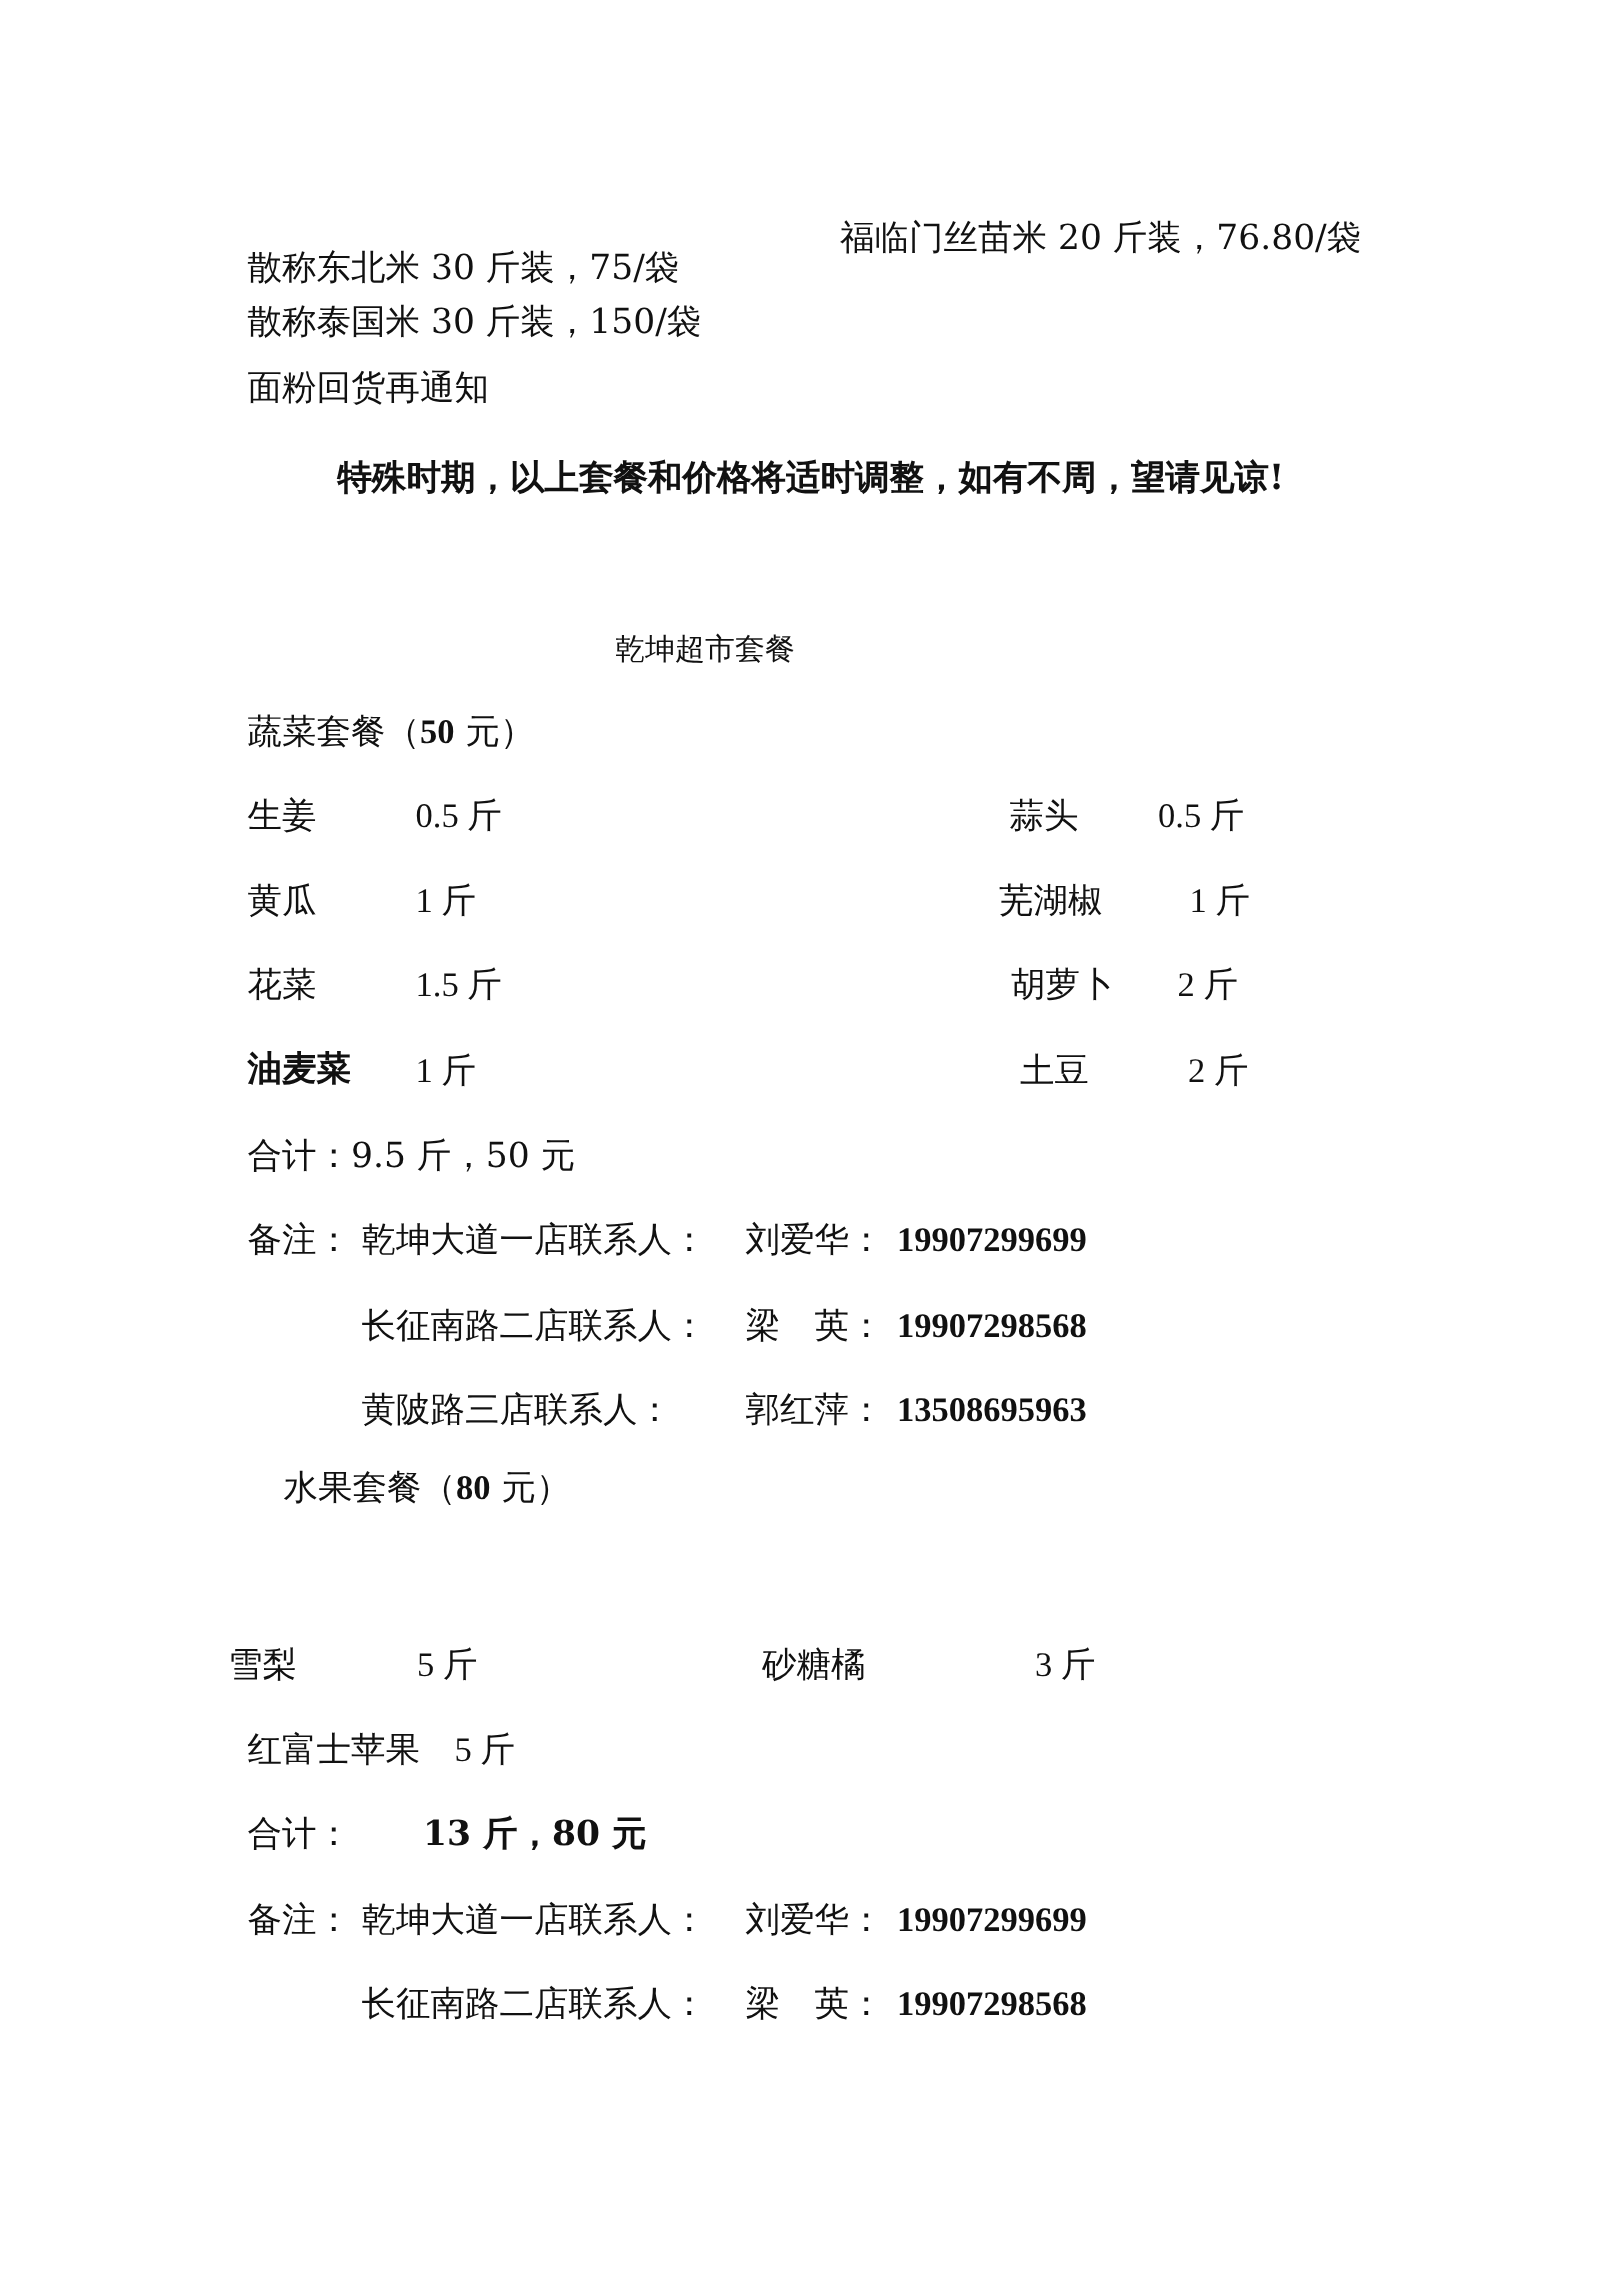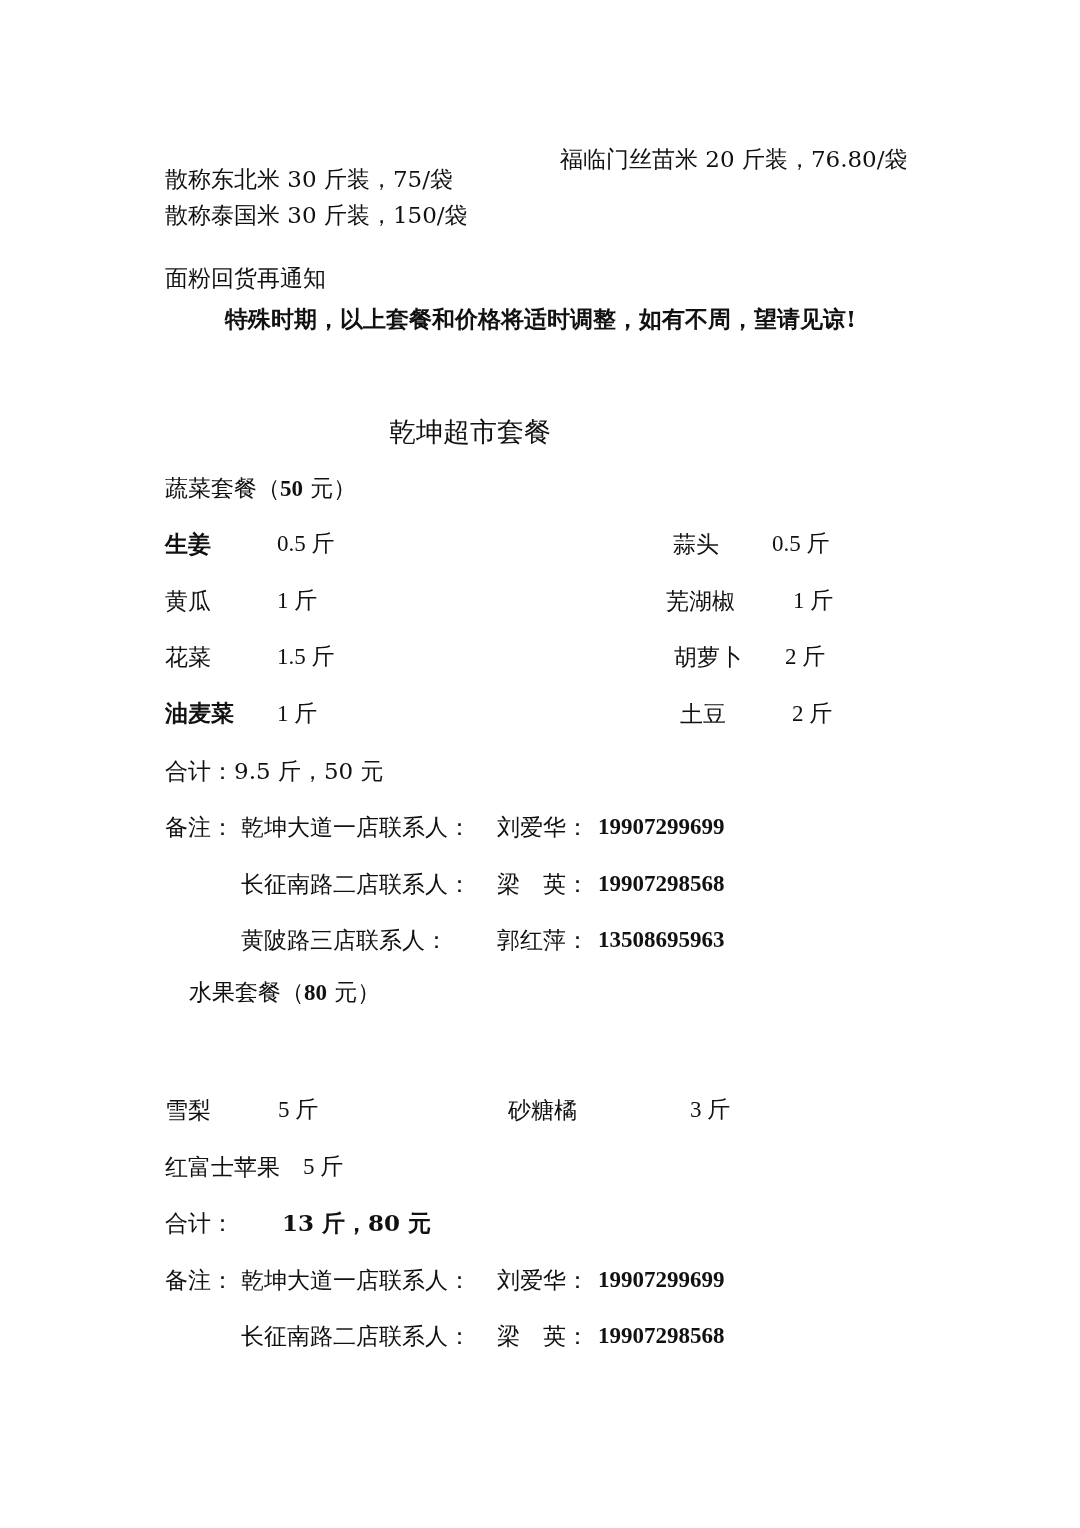--- a/index.html
+++ b/index.html
@@ -3,41 +3,41 @@
   <meta charset="utf-8">
   <style>
     html, body { margin: 0; padding: 0; background: #ffffff; }
     body {
       width: 1080px; height: 1528px; position: relative; overflow: hidden;
       font-family: "DejaVu Serif", "Liberation Serif", serif;
       color: #111111;
     }
     .line { position: absolute; font-size: 23px; line-height: 30px; white-space: nowrap; }
     .bold { font-weight: bold; margin-left: 48px; }
-    .title { position: absolute; left: 0; width: 940px; text-align: center; top: 412px; font-size: 27px; line-height: 40px; }
+    .title { position: absolute; left: 0; width: 940px; text-align: center; top: 412px; font-size: 20px; line-height: 40px; }
     .num { font-family: "Liberation Serif", serif; }
     .numb { font-family: "Liberation Serif", serif; font-weight: bold; }
   </style>
 </head>
 <body>
 
 <div class="line" style="left:165px; top:144px;margin-top:20px;">散称东北米 30 斤装，75/袋</div>
 <div class="line" style="left:560px; top:144px;">福临门丝苗米 20 斤装，76.80/袋</div>
 <div class="line" style="left:165px; top:200px;">散称泰国米 30 斤装，150/袋</div>
-<div class="line" style="left:165px; top:263px;">面粉回货再通知</div>
+<div class="line" style="left:165px; top:244px;">面粉回货再通知</div>
 
 <div class="line bold" style="left:177px; top:304px;">特殊时期，以上套餐和价格将适时调整，如有不周，望请见谅!</div>
 
 <div class="title">乾坤超市套餐</div>
 
 <div class="line" style="left:165px; top:473px;">
   <span>蔬菜套餐（</span><span class="numb">50</span><span> 元）</span>
 </div>
 
-<div class="line" style="left:165px; top:529px;font-weight:bold;">生姜</div>
+<div class="line" style="left:165px; top:529px;">生姜</div>
 <div class="line num" style="left:277px; top:529px;">0.5 斤</div>
 <div class="line" style="left:165px; top:586px;">黄瓜</div>
 <div class="line num" style="left:277px; top:586px;">1 斤</div>
 <div class="line" style="left:165px; top:642px;">花菜</div>
 <div class="line num" style="left:277px; top:642px;">1.5 斤</div>
 <div class="line" style="left:165px; top:698px;font-weight:bold;">油麦菜</div>
 <div class="line num" style="left:277px; top:699px;">1 斤</div>
 
 <div class="line" style="left:673px; top:529px;">蒜头</div>
 <div class="line num" style="left:772px; top:529px;">0.5  斤</div>
@@ -60,21 +60,21 @@
 <div class="line numb" style="left:598px; top:869px;">19907298568</div>
 
 <div class="line" style="left:241px; top:925px;">黄陂路三店联系人：</div>
 <div class="line" style="left:497px; top:925px;">郭红萍：</div>
 <div class="line numb" style="left:598px; top:925px;">13508695963</div>
 
 <div class="line" style="left:165px; top:977px;margin-left:24px;">
   <span>水果套餐（</span><span class="numb">80</span><span> 元）</span>
 </div>
 
-<div class="line" style="left:165px; top:1095px;">雪梨</div>
+<div class="line" style="left:152px; top:1095px;">雪梨</div>
 <div class="line num" style="left:278px; top:1095px;">5 斤</div>
 <div class="line" style="left:508px; top:1095px;">砂糖橘</div>
 <div class="line num" style="left:690px; top:1095px;">3  斤</div>
 <div class="line" style="left:165px; top:1152px;">红富士苹果</div>
 <div class="line num" style="left:303px; top:1152px;">5 斤</div>
 
 <div class="line" style="left:165px; top:1208px;">
   <span>合计：</span><span class="bold">13 斤，80 元</span>
 </div>
 

